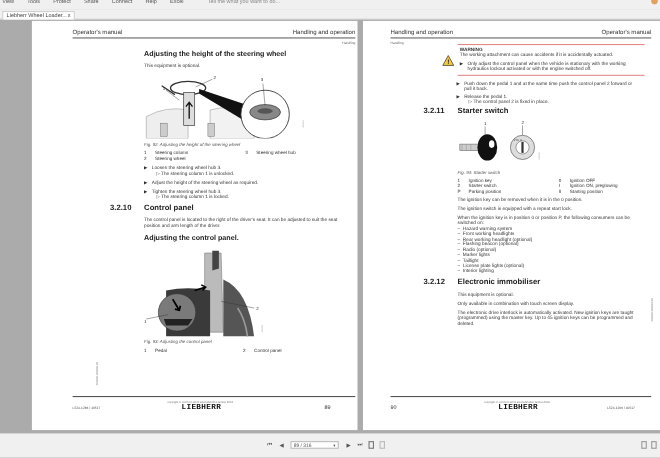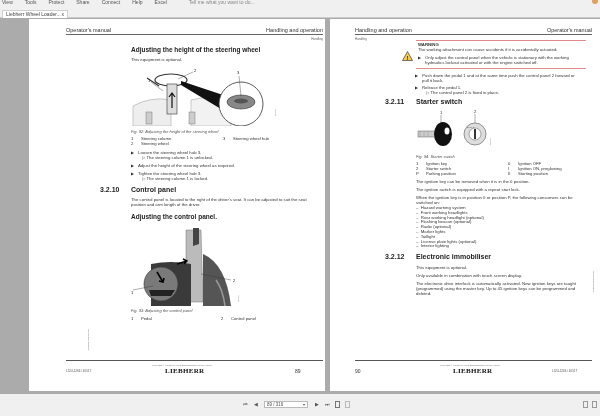--- a/index.html
+++ b/index.html
@@ -28,21 +28,21 @@
   .legend .n { width: 10px; }
   .legend .lbl { width: 82px; }
   .bullet { position: absolute; font-size: 4.3px; line-height: 5.2px; color: #333; }
   .bullet .arrow { position: absolute; left: -7px; top: 0; font-size: 4px; }
   .result { padding-left: 4px; }
   .figure { position: absolute; background: #fff; }
   .foot-line { position: absolute; height: 0.6px; background: #555; }
   .foot-small { position: absolute; font-size: 2.5px; color: #777; }
   .foot-code { position: absolute; font-size: 3px; color: #555; }
   .foot-pg { position: absolute; font-size: 5px; color: #333; }
-  .brand { position: absolute; font-weight: bold; font-size: 7px; letter-spacing: 0.3px; color: #111; font-family: Liberation Serif, serif; }
+  .brand { position: absolute; font-weight: bold; font-size: 7px; letter-spacing: 0.3px; color: #111; font-family: Liberation Mono, monospace; }
   .side-code { position: absolute; font-size: 2.5px; color: #888; writing-mode: vertical-rl; transform: rotate(180deg); }
   .warn-box { position: absolute; border-top: 0.8px solid #e28a8a; border-bottom: 0.8px solid #e28a8a; }
   .statusbar { position: absolute; left: 0; top: 394px; width: 600px; height: 22px; background: #f0f0f0; }
   .navctrl { position: absolute; top: 7px; font-size: 5px; color: #555; }
   .pagebox { position: absolute; left: 264px; top: 7px; width: 44px; height: 7px; border: 1px solid #bbb; background: #fff; font-size: 4.5px; line-height: 5px; padding-left: 2px; color: #555; }
   .viewbtn { position: absolute; top: 7px; width: 5px; height: 7px; border: 0.7px solid #999; }
 </style>
 </head>
 <body>
 

